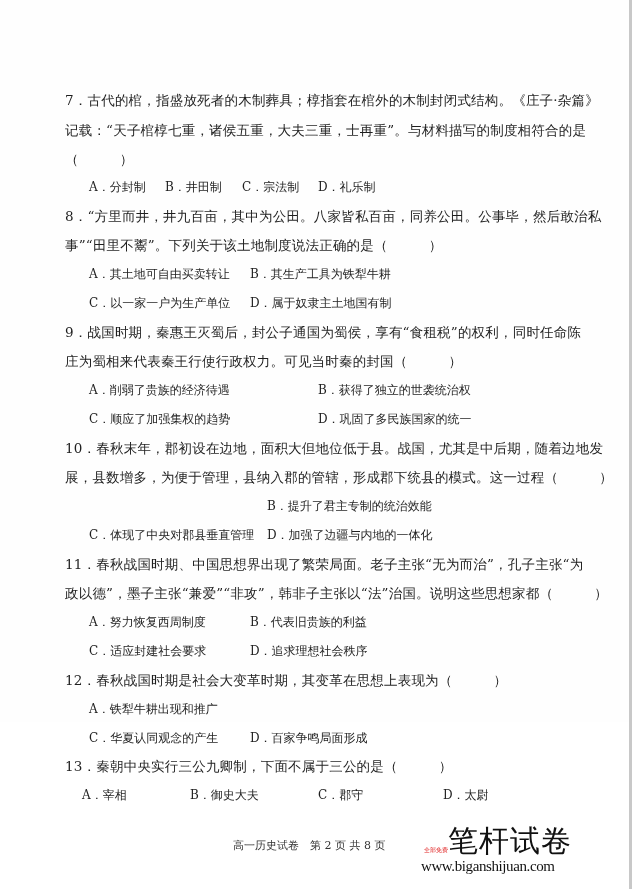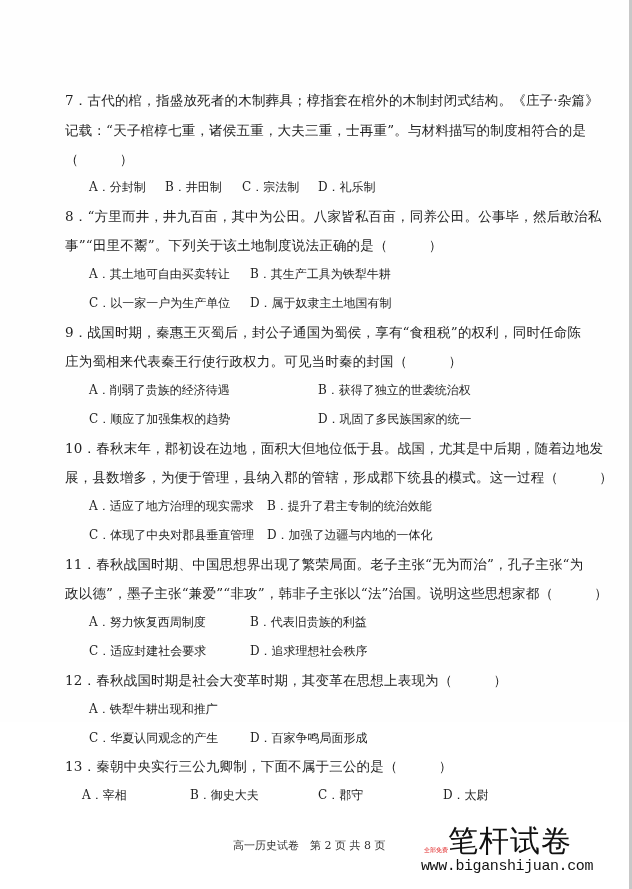--- a/index.html
+++ b/index.html
@@ -9,21 +9,21 @@
       font-family: "DejaVu Serif", "Liberation Serif", serif;
       color: #1f1f1f;
     }
     .page { position: absolute; left: 0; top: 0; width: 629px; height: 722px; background: #fefefe; }
     .edge { position: absolute; right: 0; top: 0; width: 3px; height: 889px; background: #c8c8c8; }
     .line { position: absolute; white-space: nowrap; font-size: 13.5px; line-height: 18px; letter-spacing: 0.2px; }
     .opt { position: absolute; white-space: nowrap; font-size: 12px; line-height: 18px; }
     .footer { position: absolute; left: 233px; top: 838px; font-size: 11px; white-space: nowrap; color: #333; }
     .wm-title { position: absolute; left: 448px; top: 825px; font-family: "DejaVu Sans", "Liberation Sans", sans-serif; font-size: 30px; line-height: 32px; color: #111; font-weight: normal; letter-spacing: 1px; }
     .wm-tag { position: absolute; left: 424px; top: 846px; font-family: "DejaVu Sans", sans-serif; font-size: 6px; color: #e02020; }
-    .wm-url { position: absolute; left: 421px; top: 858px; font-family: Liberation Mono, monospace; font-size: 15px; color: #111; letter-spacing: -0.4px; }
+    .wm-url { position: absolute; left: 421px; top: 858px; font-family: Liberation Serif, serif; font-size: 15px; color: #111; letter-spacing: -0.4px; }
   </style>
 </head>
 <body>
 
 <div class="page">
 
   <div class="line" style="left:65px;top:91px">7．古代的棺，指盛放死者的木制葬具；椁指套在棺外的木制封闭式结构。《庄子·杂篇》</div>
   <div class="line" style="left:65px;top:121px">记载：“天子棺椁七重，诸侯五重，大夫三重，士再重”。与材料描写的制度相符合的是</div>
   <div class="line" style="left:65px;top:150px">（　　　）</div>
   <div class="opt" style="left:89px;top:178px">A．分封制</div>
@@ -40,21 +40,20 @@
 
   <div class="line" style="left:65px;top:323px">9．战国时期，秦惠王灭蜀后，封公子通国为蜀侯，享有“食租税”的权利，同时任命陈</div>
   <div class="line" style="left:65px;top:352px">庄为蜀相来代表秦王行使行政权力。可见当时秦的封国（　　　）</div>
   <div class="opt" style="left:89px;top:381px">A．削弱了贵族的经济待遇</div>
   <div class="opt" style="left:318px;top:381px">B．获得了独立的世袭统治权</div>
   <div class="opt" style="left:89px;top:410px">C．顺应了加强集权的趋势</div>
   <div class="opt" style="left:318px;top:410px">D．巩固了多民族国家的统一</div>
 
   <div class="line" style="left:65px;top:439px">10．春秋末年，郡初设在边地，面积大但地位低于县。战国，尤其是中后期，随着边地发</div>
   <div class="line" style="left:65px;top:468px">展，县数增多，为便于管理，县纳入郡的管辖，形成郡下统县的模式。这一过程（　　　）</div>
-  <div class="opt" style="left:89px;top:497px">A．适应了地方治理的现实需求</div>
   <div class="opt" style="left:267px;top:497px">B．提升了君主专制的统治效能</div>
   <div class="opt" style="left:89px;top:526px">C．体现了中央对郡县垂直管理</div>
   <div class="opt" style="left:267px;top:526px">D．加强了边疆与内地的一体化</div>
 
   <div class="line" style="left:65px;top:555px">11．春秋战国时期、中国思想界出现了繁荣局面。老子主张“无为而治”，孔子主张“为</div>
   <div class="line" style="left:65px;top:584px">政以德”，墨子主张“兼爱”“非攻”，韩非子主张以“法”治国。说明这些思想家都（　　　）</div>
   <div class="opt" style="left:89px;top:613px">A．努力恢复西周制度</div>
   <div class="opt" style="left:89px;top:642px">C．适应封建社会要求</div>
   <div class="opt" style="left:250px;top:613px">B．代表旧贵族的利益</div>
   <div class="opt" style="left:250px;top:642px">D．追求理想社会秩序</div>

